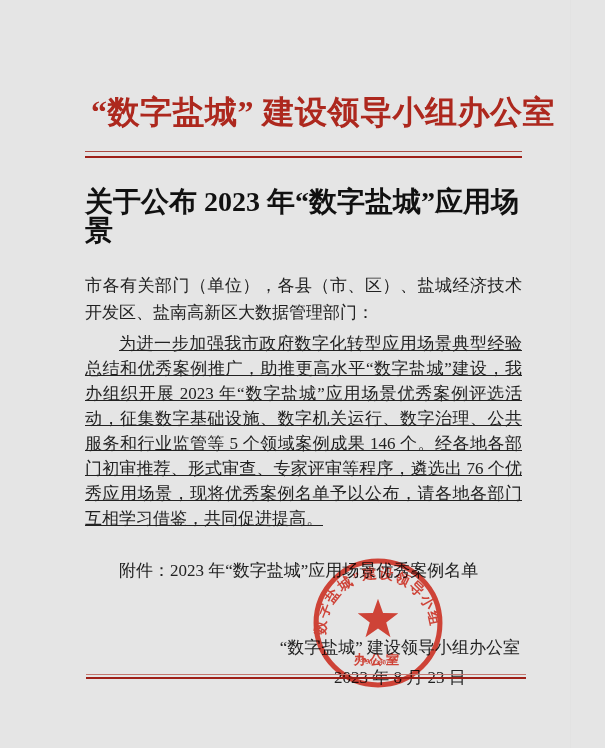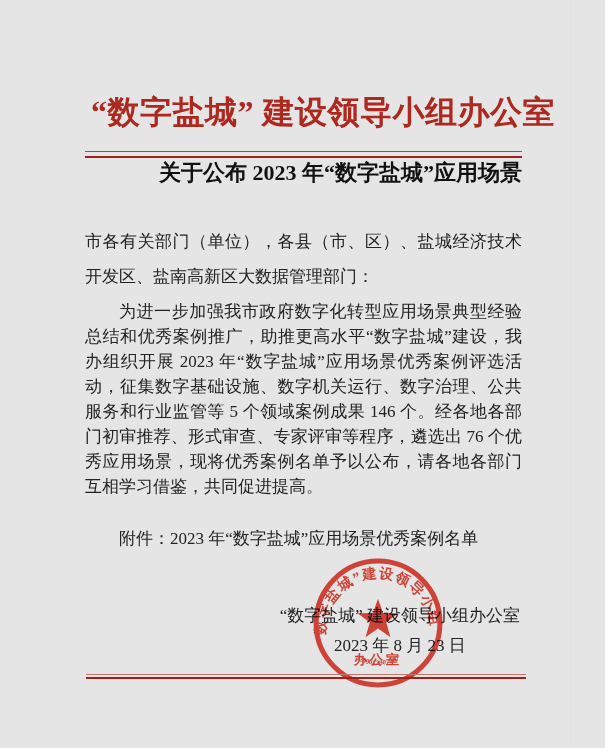--- a/index.html
+++ b/index.html
@@ -30,34 +30,36 @@
     letter-spacing:0.5px;
     transform:translateX(6px);
   }
   .red-rule{
     margin-top:17px;
     height:4px;
     border-top:1.5px solid rgba(158,32,24,0.8);
     border-bottom:2.5px solid var(--rule-red);
   }
   .doc-title{
-    font-size:22px;line-height:29px;
+    margin-top:29px;
+    font-size:28px;line-height:29px;
     font-weight:bold;color:#111;
-    text-align:right;
+    text-align:left;
   }
   .salutation{
-    margin-top:37px;
-    font-size:17px;line-height:35px;
+    margin-top:27px;
+    font-size:17px;line-height:27px;
     text-align:justify;
   }
   .body-par{
     margin-top:5px;
     font-size:17px;line-height:25px;
     text-align:justify;
     text-indent:2em;
+    text-decoration:underline;
   }
   .attachment{
     margin-top:27px;
     font-size:17px;line-height:25px;
     text-indent:2em;
   }
   .signature{
     margin-top:54px;
     width:max-content;
     margin-left:auto;margin-right:2px;

